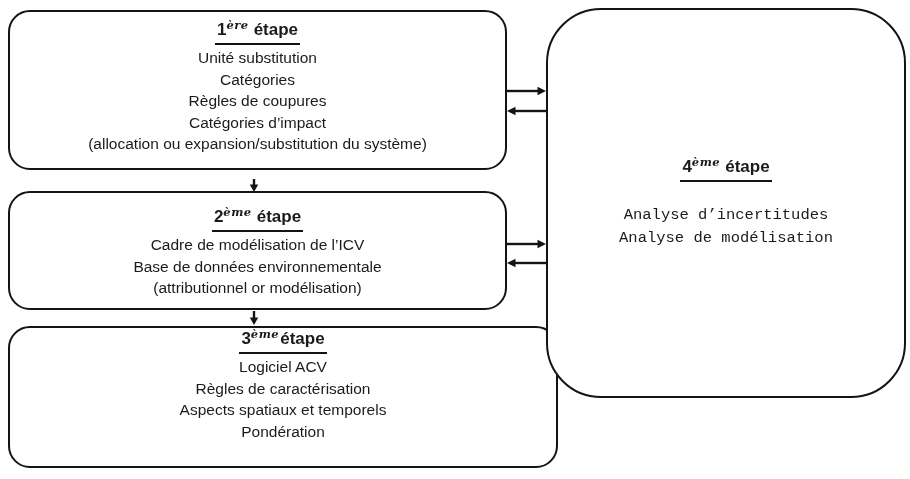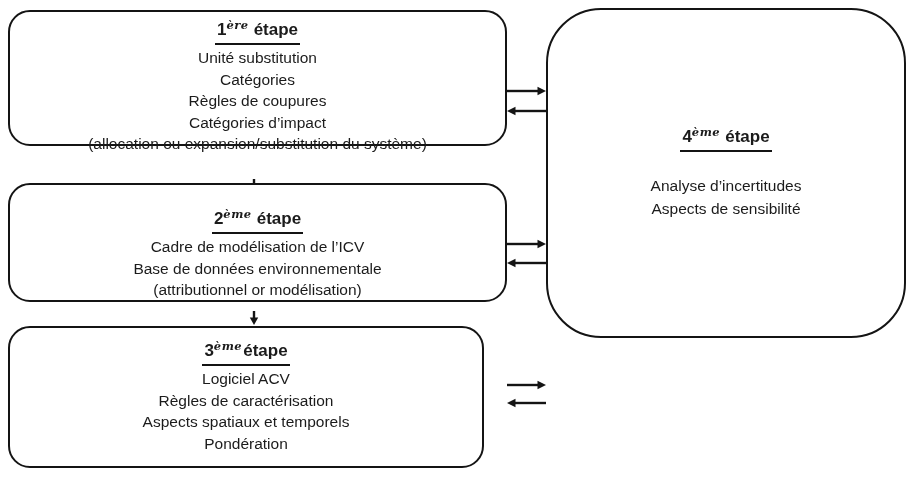--- a/index.html
+++ b/index.html
@@ -17,25 +17,25 @@
   }
   .box {
     position: absolute;
     box-sizing: border-box;
     border: 2.6px solid #141414;
     border-radius: 22px;
     background: #ffffff;
     text-align: center;
     color: #1b1b1b;
   }
-  #box1 { left: 8px;   top: 10px;  width: 499px; height: 136px; padding-top: 7px; }
-  #box2 { left: 8px;   top: 183px; width: 499px; height: 119px; padding-top: 23px; }
-  #box3 { left: 8px;   top: 326px; width: 476px; height: 142px; padding-top: 12px; text-align: center; }
+  #box1 { left: 8px;   top: 10px;  width: 499px; height: 160px; padding-top: 7px; }
+  #box2 { left: 8px;   top: 191px; width: 499px; height: 119px; padding-top: 13px; }
+  #box3 { left: 8px;   top: 326px; width: 550px; height: 142px; padding-top: 0; text-align: center; }
   #box4 {
-    left: 546px; top: 8px; width: 360px; height: 330px;
+    left: 546px; top: 8px; width: 360px; height: 390px;
     border-radius: 55px;
     display: flex; flex-direction: column;
     align-items: center; justify-content: center;
   }
   .title {
     font-size: 17px;
     font-weight: bold;
     line-height: 22px;
     margin-bottom: 2px;
     white-space: nowrap;
@@ -54,21 +54,21 @@
     top: -6px;
     letter-spacing: 0.5px;
   }
   .title-rest { margin-left: 5px; }
   .tight .title-rest { margin-left: 1px; }
   .line {
     font-size: 15.5px;
     line-height: 21.6px;
     white-space: nowrap;
   }
-  #box4 .line { line-height: 23px; }
+  #box4 .line { line-height: 23px; font-family: Liberation Mono, monospace; }
   .spacer-line { height: 20px; }
   .arrow-layer {
     position: absolute;
     left: 0; top: 0;
     width: 910px; height: 479px;
     pointer-events: none;
   }
 </style>
 </head>
 <body>
@@ -144,16 +144,16 @@
     <div class="line">Aspects spatiaux et temporels</div>
     <div class="line">Pondération</div>
   </div>
 
   <div class="box" id="box4">
     <div class="title">
       <span class="title-inner"><span>4</span><span class="title-sup">ème</span><span class="title-rest">étape</span></span>
     </div>
     <div class="spacer-line"></div>
     <div class="line">Analyse d’incertitudes</div>
-    <div class="line">Aspects de sensibilité</div>
+    <div class="line">Analyse de modélisation</div>
   </div>
 
 </div>
 
 </body></html>

